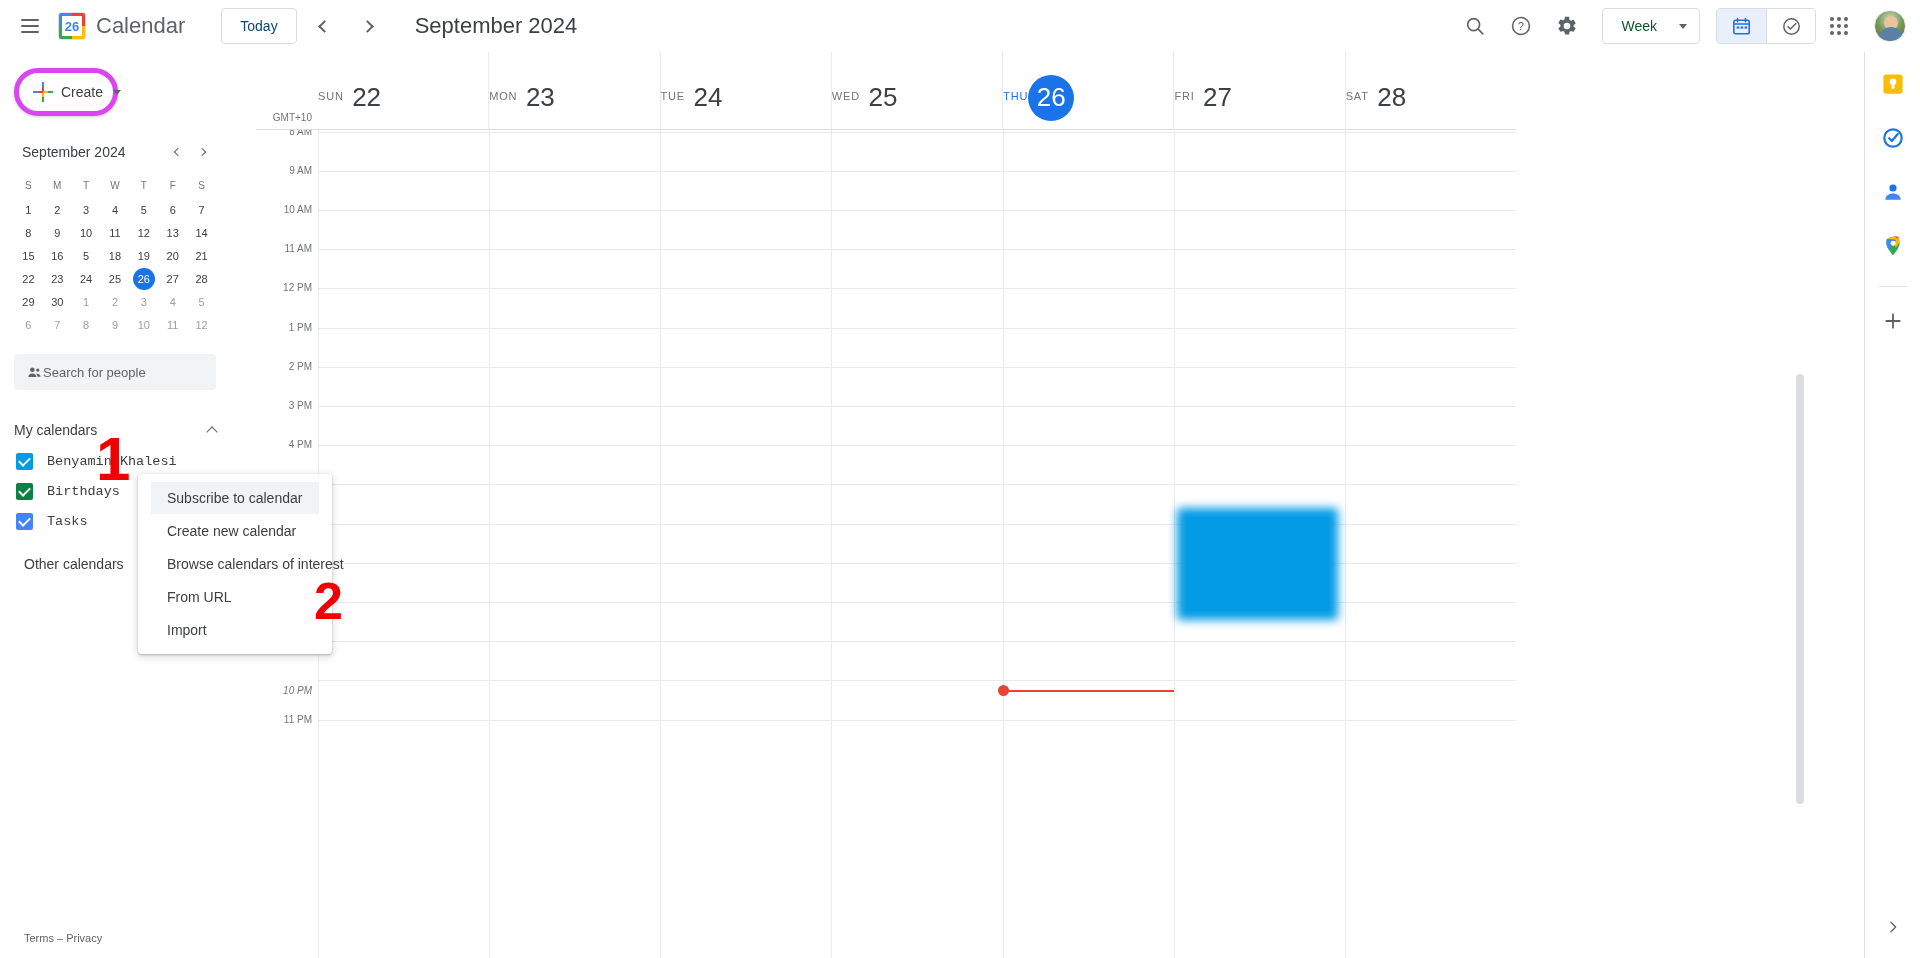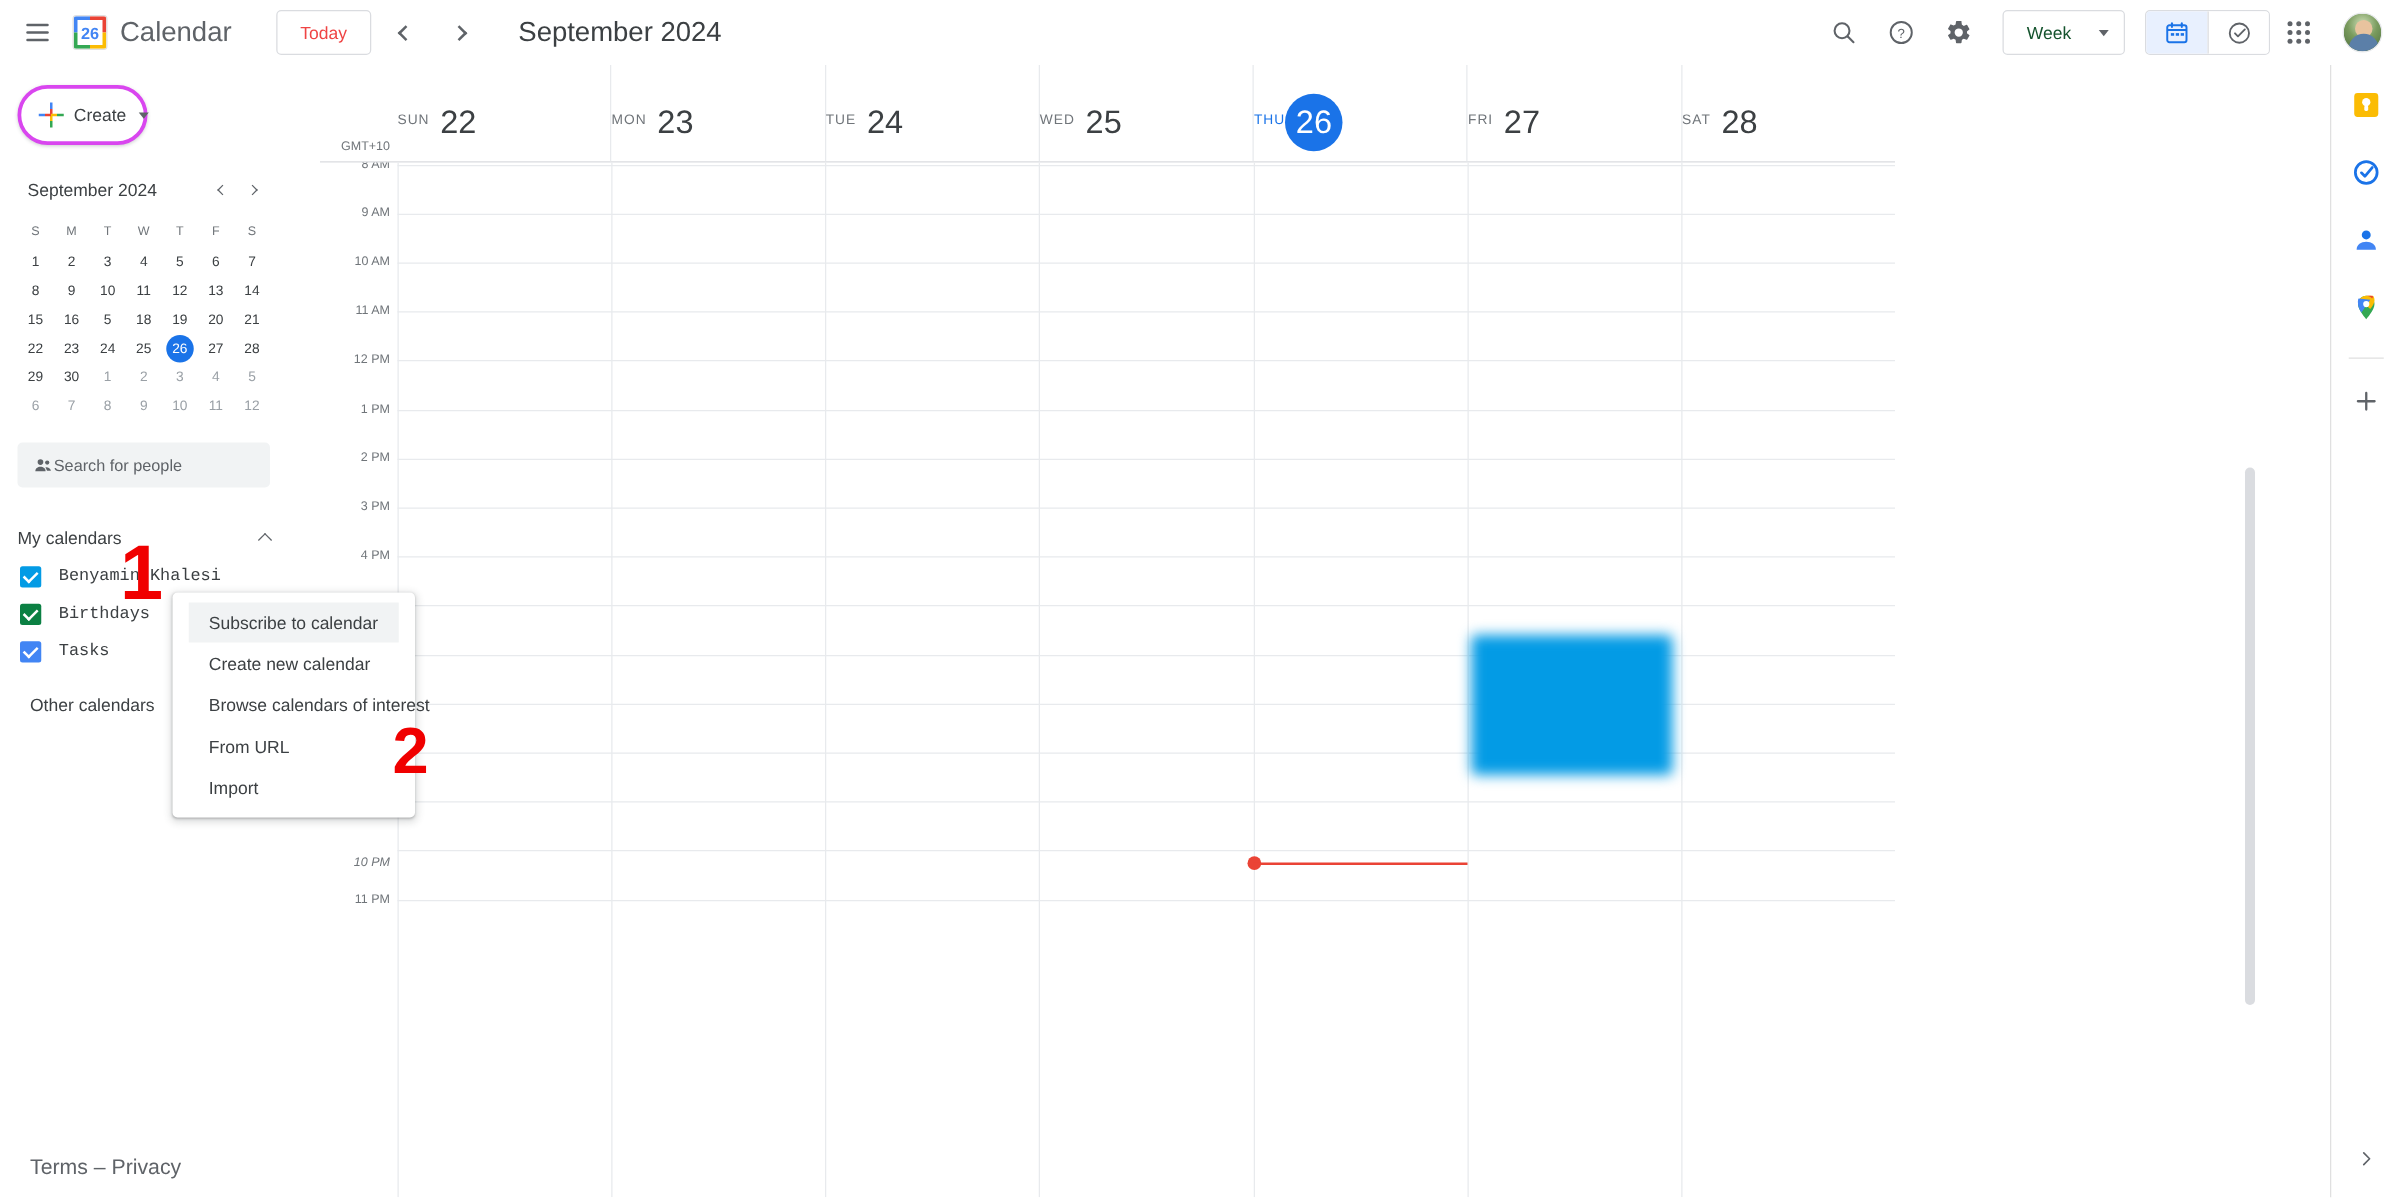--- a/index.html
+++ b/index.html
@@ -36,21 +36,21 @@
   .cal-logo .inner {
     position: absolute; top: 3px; left: 3px; right: 3px; bottom: 3px;
     background: #fff; display: flex; align-items: center; justify-content: center;
     font-size: 13px; font-weight: 700; color: #4285f4; line-height: 1;
   }
   .app-title { font-size: 22px; color: #5f6368; margin-left: 10px; letter-spacing: 0; }
 
   .today-btn {
     margin-left: 36px; height: 36px; padding: 0 18px;
     border: 1px solid #dadce0; border-radius: 4px; background: #fff;
-    font-size: 14px; color: #ef4444; cursor: pointer;
+    font-size: 14px; color: #0c4a6e; cursor: pointer;
     font-family: "Liberation Sans", sans-serif;
     display: flex; align-items: center;
   }
 
   .navarrow {
     width: 40px; height: 40px; margin-left: 6px; border-radius: 50%;
     display: flex; align-items: center; justify-content: center;
     cursor: pointer; color: #5f6368;
   }
   .navarrow:first-of-type { margin-left: 18px; }
@@ -95,21 +95,21 @@
   .avatar::after { content:""; position:absolute; width:24px; height:14px; border-radius:12px 12px 0 0;
     background:#5b7fa8; bottom:0; left:4px; }
 
   
   .sidebar {
     position: absolute; top: 52px; left: 0; width: 256px; height: 906px;
     background: #fff; padding: 0; overflow: hidden;
   }
   .create-btn {
     margin: 16px 0 0 14px; height: 48px; width: 104px; border-radius: 24px;
-    background: #fff; border: 3px solid #d946ef;
+    background: #fff; border: 5px solid #d946ef;
     box-shadow: 0 1px 3px rgba(60,64,67,.25);
     display: flex; align-items: center; gap: 8px; padding: 0 12px 0 14px;
     cursor: pointer;
   }
   .plus-icon { position: relative; width: 20px; height: 20px; flex: 0 0 20px; }
   .plus-icon::before, .plus-icon::after {
     content:""; position:absolute; background:#5f6368;
   }
   .plus-icon::before { left: 9px; top: 0; width: 2px; height: 20px;
     background: linear-gradient(to bottom,#4285f4 0 25%,#ea4335 25% 50%,#fbbc04 50% 75%,#34a853 75% 100%); }
@@ -163,21 +163,21 @@
   .cbx { width: 17px; height: 17px; border-radius: 2px; position: relative; flex: 0 0 17px; }
   .cbx::after {
     content:""; position: absolute; left: 5px; top: 2px; width: 5px; height: 9px;
     border: solid #fff; border-width: 0 2px 2px 0; transform: rotate(45deg);
   }
   .cal-name { font-size: 13.5px; color: #3c4043; }
   .other-cal-title { margin: 22px 0 0 24px; font-size: 14px; color: #3c4043; }
 
   .footer-links {
     position: absolute; bottom: 14px; left: 24px;
-    font-size: 17px; color: #5f6368;
+    font-size: 11px; color: #5f6368;
   }
   .footer-links span { cursor: pointer; }
 
   
   .main {
     position: absolute; top: 52px; left: 256px; width: 1608px; height: 906px;
     background: #fff; overflow: hidden;
   }
   .dayhead {
     position: relative; height: 78px; width: 1260px;

